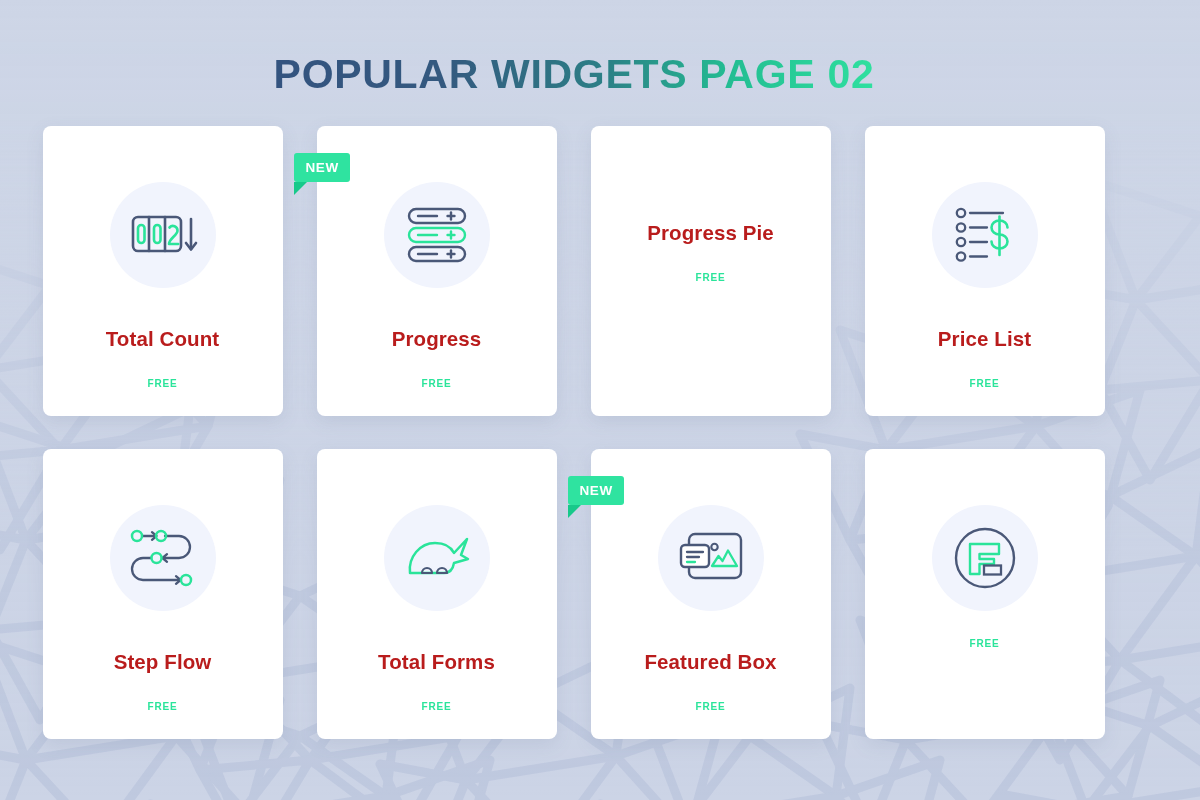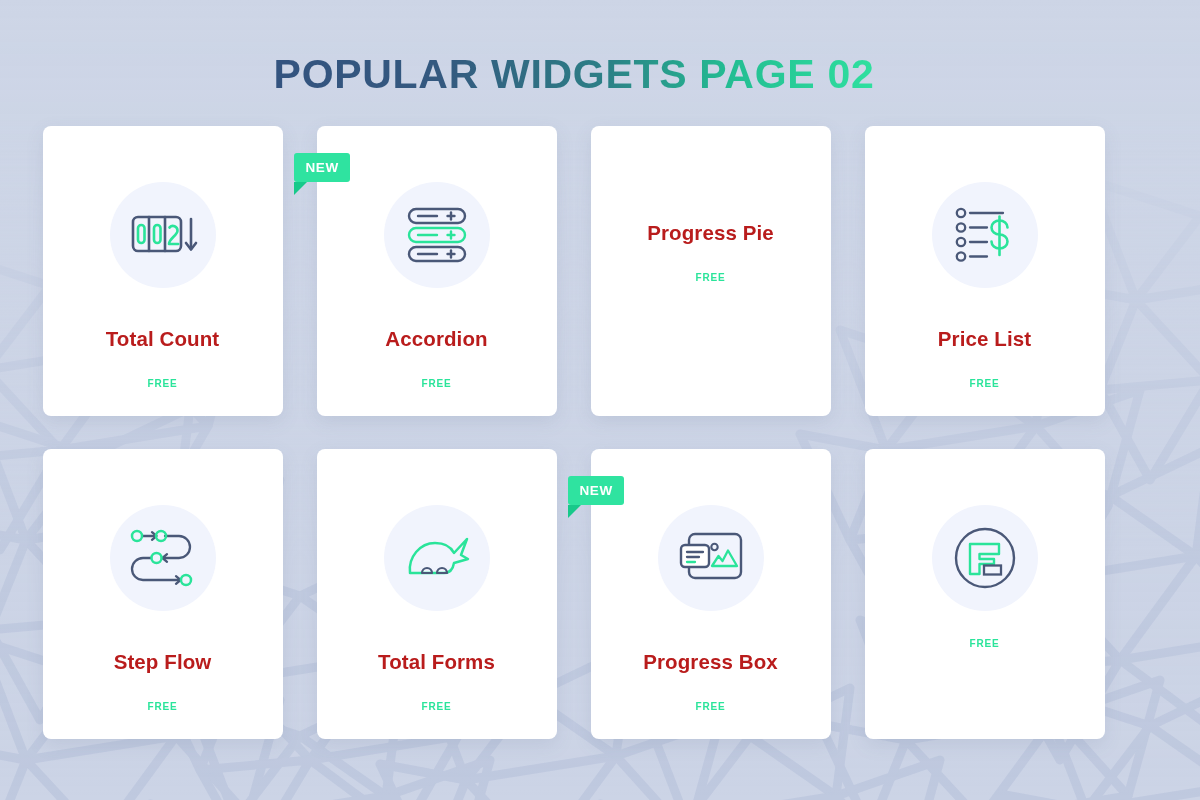--- a/index.html
+++ b/index.html
@@ -234,21 +234,21 @@
             </g>
             <g stroke="#4a5878">
               <rect x="2" y="40" width="56" height="14" rx="7"></rect>
               <line x1="11" y1="47" x2="30" y2="47"></line>
               <line x1="44" y1="43.5" x2="44" y2="50.5"></line>
               <line x1="40.5" y1="47" x2="47.5" y2="47"></line>
             </g>
           </g>
         </svg>
       </div>
-      <div class="card-title">Accordion</div>
+      <div class="card-title">Progress</div>
       <div class="card-price">FREE</div>
     </div>
 
     <div class="card">
       <div class="card-title">Progress Pie</div>
       <div class="card-price">FREE</div>
     </div>
 
     <div class="card">
       <div class="icon-circle">
@@ -320,21 +320,21 @@
           </g>
           <circle cx="35.5" cy="15" r="3.2" fill="none" stroke="#4a5878" stroke-width="2.1"></circle>
           <rect x="2" y="13" width="28" height="22" rx="4" fill="#ffffff" stroke="#4a5878" stroke-width="2.4"></rect>
           <g stroke-linecap="round" stroke-width="2.3">
             <line x1="8" y1="20" x2="24" y2="20" stroke="#4a5878"></line>
             <line x1="8" y1="25" x2="20" y2="25" stroke="#4a5878"></line>
             <line x1="8" y1="30" x2="16" y2="30" stroke="#2ae49a"></line>
           </g>
         </svg>
       </div>
-      <div class="card-title">Progress Box</div>
+      <div class="card-title">Featured Box</div>
       <div class="card-price">FREE</div>
     </div>
 
     <div class="card">
       <div class="icon-circle">
         <svg width="62" height="62" viewBox="0 0 62 62">
           <circle cx="31" cy="31" r="29" fill="none" stroke="#4a5878" stroke-width="2.4"></circle>
           <path d="M16 17 H45 V27 H25.5 V32 H40 V37 H25.5 V47 H16 Z" fill="none" stroke="#2ae49a" stroke-width="2.4" stroke-linejoin="round"></path>
           <rect x="30" y="38.5" width="17" height="9" fill="none" stroke="#4a5878" stroke-width="2.3"></rect>
         </svg>

